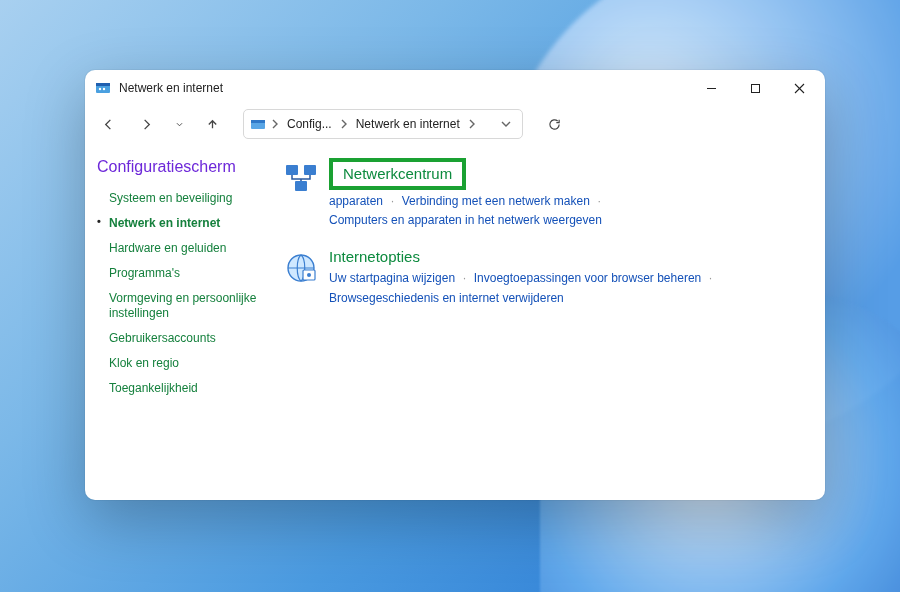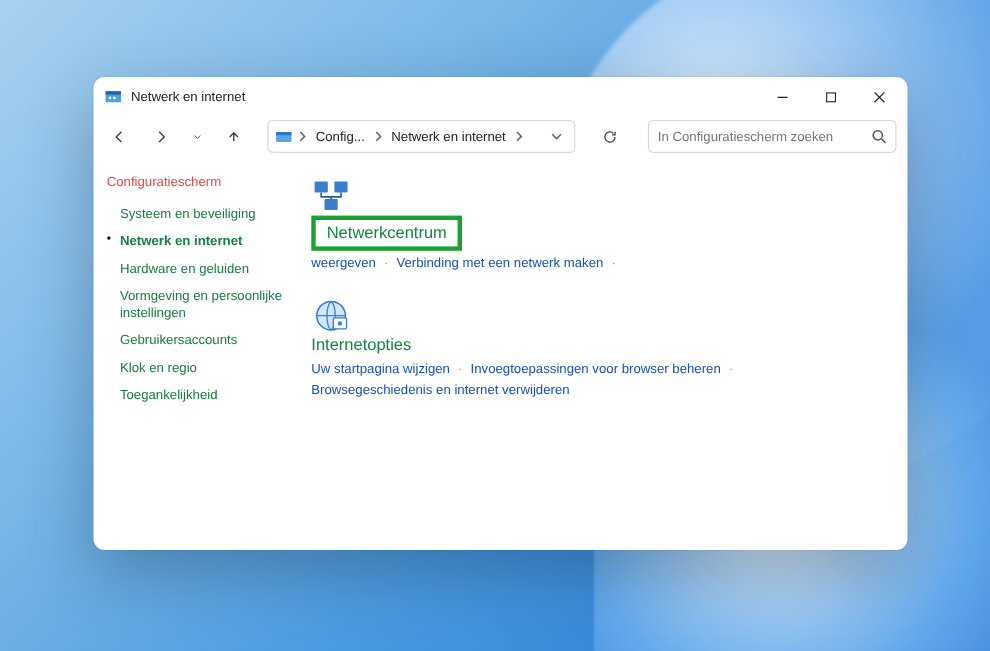--- a/index.html
+++ b/index.html
@@ -59,27 +59,27 @@
     display:flex; align-items:center; padding: 0 8px;
   }
   .searchbox input {
     flex:1; border:none; outline:none; font-size:12px; color:#444; background:transparent;
   }
   .searchbox .sico { width:14px; height:14px; stroke:#555; stroke-width:1.4; fill:none; }
 
   .body { flex:1; display:flex; padding: 12px 12px 12px 10px; overflow:hidden; }
 
   .sidebar { width: 180px; flex:none; padding-right: 6px; }
-  .side-head { font-size: 12px; color:#ef4444; margin-bottom: 10px; padding-left: 2px; }
+  .side-head { font-size: 16px; color:#6d28d9; margin-bottom: 10px; padding-left: 2px; }
   .side-item { font-size: 12px; color:#15803d; padding: 5px 0 5px 14px; line-height:1.25; position:relative; cursor:pointer; }
   .side-item.current { font-weight: 700; }
   .side-item.current::before { content:"•"; position:absolute; left:2px; top:4px; font-size:11px; color:#222; }
 
   .main { flex:1; padding-left: 8px; }
-  .section { display:flex; margin-bottom: 18px; flex-direction: column; }
+  .section { display:flex; margin-bottom: 18px; }
   .section .cat-ico { width: 36px; height: 36px; flex:none; margin-right: 10px; margin-top:2px; }
   .section .cat-body { flex:1; }
   .section h2 { font-size: 15px; font-weight: 400; color: #0c8a3e; margin-bottom: 4px; }
   .section .links { font-size: 12px; color:#1451b8; line-height:1.6; }
   .section .links a { color:#1451b8; text-decoration:none; cursor:pointer; }
   .section .links .sep { color:#999; padding:0 4px; }
 
   .highlight-box {
     border: 4px solid #1aa132;
     display:inline-block;
@@ -173,36 +173,30 @@
           </svg>
         </span>
     </div>
 
     <div class="refreshbtn">
       <svg viewBox="0 0 14 14" style="width:13px;height:13px">
           <path d="M12 7a5 5 0 1 1-1.6-3.7M12 2v3h-3" stroke="#444" stroke-width="1.3" fill="none"></path>
         </svg>
     </div>
 
-    <div class="searchbox">
-      <input placeholder="In Configuratiescherm zoeken" style="">
-      <svg class="sico" viewBox="0 0 14 14">
-          <circle cx="6" cy="6" r="4.2"></circle>
-          <line x1="9.2" y1="9.2" x2="13" y2="13"></line>
-        </svg>
-    </div>
   </div>
 
   <div class="body">
 
     <div class="sidebar">
       <div class="side-head">Configuratiescherm</div>
       <div class="side-item">Systeem en beveiliging</div>
       <div class="side-item current">Netwerk en internet</div>
       <div class="side-item">Hardware en geluiden</div>
+      <div class="side-item">Programma's</div>
       <div class="side-item">Vormgeving en persoonlijke instellingen</div>
       <div class="side-item">Gebruikersaccounts</div>
       <div class="side-item">Klok en regio</div>
       <div class="side-item">Toegankelijkheid</div>
     </div>
 
     <div class="main">
 
       <div class="section">
         <span class="cat-ico">
@@ -211,24 +205,25 @@
               <rect x="21" y="5" width="12" height="10" rx="1" fill="#3a7ed0"></rect>
               <rect x="12" y="21" width="12" height="10" rx="1" fill="#3a7ed0"></rect>
               <path d="M9 15v4h18v-4M18 19v2" stroke="#2a5aa0" stroke-width="1.5" fill="none"></path>
             </svg>
         </span>
         <div class="cat-body">
           <div class="highlight-box">
             <h2><a>Netwerkcentrum</a></h2>
           </div>
           <div class="links">
-            <a>weergeven</a>
+            <a>apparaten</a>
             <span class="sep">·</span>
             <a>Verbinding met een netwerk maken</a>
             <span class="sep">·</span><br>
+            <a>Computers en apparaten in het netwerk weergeven</a>
           </div>
         </div>
       </div>
 
       <div class="section">
         <span class="cat-ico">
           <svg viewBox="0 0 36 36">
               <circle cx="18" cy="18" r="13" fill="#cfe8ff" stroke="#3a7ed0" stroke-width="1.4"></circle>
               <path d="M5 18h26M18 5c5 4 5 22 0 26M18 5c-5 4-5 22 0 26" stroke="#3a7ed0" stroke-width="1.2" fill="none"></path>
               <rect x="20" y="20" width="12" height="10" rx="1" fill="#fff" stroke="#3a7ed0" stroke-width="1.2"></rect>

